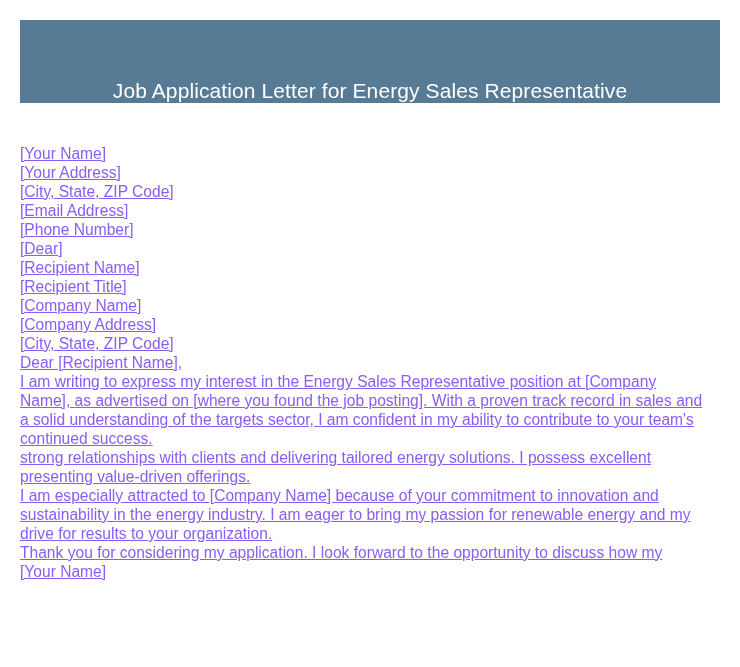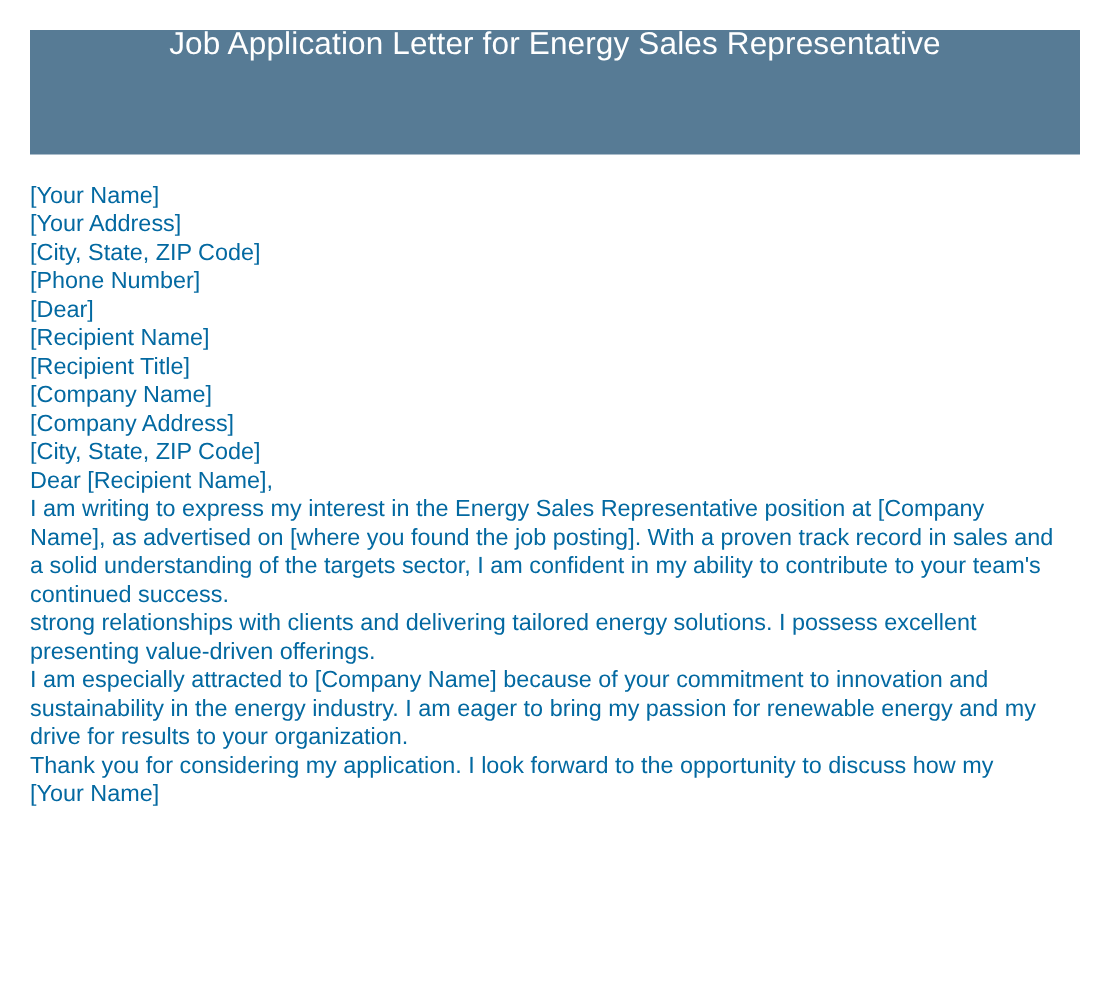--- a/index.html
+++ b/index.html
@@ -15,37 +15,38 @@
       font-family: "Liberation Sans", "DejaVu Sans", sans-serif;
     }
     .header-band {
       position: absolute;
       left: 20px;
       top: 20px;
       width: 700px;
       height: 83px;
       background: #577b95;
       display: flex;
-      align-items: flex-start;
+      align-items: flex-end;
       justify-content: center;
     }
     .header-title {
       color: #ffffff;
       font-size: 21px;
       letter-spacing: 0.1px;
       margin-top: -2px;
     }
     .letter-body {
       position: absolute;
       left: 20px;
-      top: 121px;
+      top: 144px;
       width: 700px;
-      color: #0369a1;
+      color: #8b5cf6;
       font-size: 15.6px;
       line-height: 19px;
+      text-decoration: underline;
     }
     .line {
       display: block;
       white-space: nowrap;
     }
     .para {
       display: block;
       white-space: normal;
     }
   </style>
@@ -54,20 +55,21 @@
 
 <div class="header-band">
   <div class="header-title">Job Application Letter for Energy Sales Representative</div>
 </div>
 
 <div class="letter-body">
   <div>
     <span class="line">[Your Name]</span>
     <span class="line">[Your Address]</span>
     <span class="line">[City, State, ZIP Code]</span>
+    <span class="line">[Email Address]</span>
     <span class="line">[Phone Number]</span>
     <span class="line">[Dear]</span>
   </div>
 
   <div>
     <span class="line">[Recipient Name]</span>
     <span class="line">[Recipient Title]</span>
     <span class="line">[Company Name]</span>
     <span class="line">[Company Address]</span>
     <span class="line">[City, State, ZIP Code]</span>

